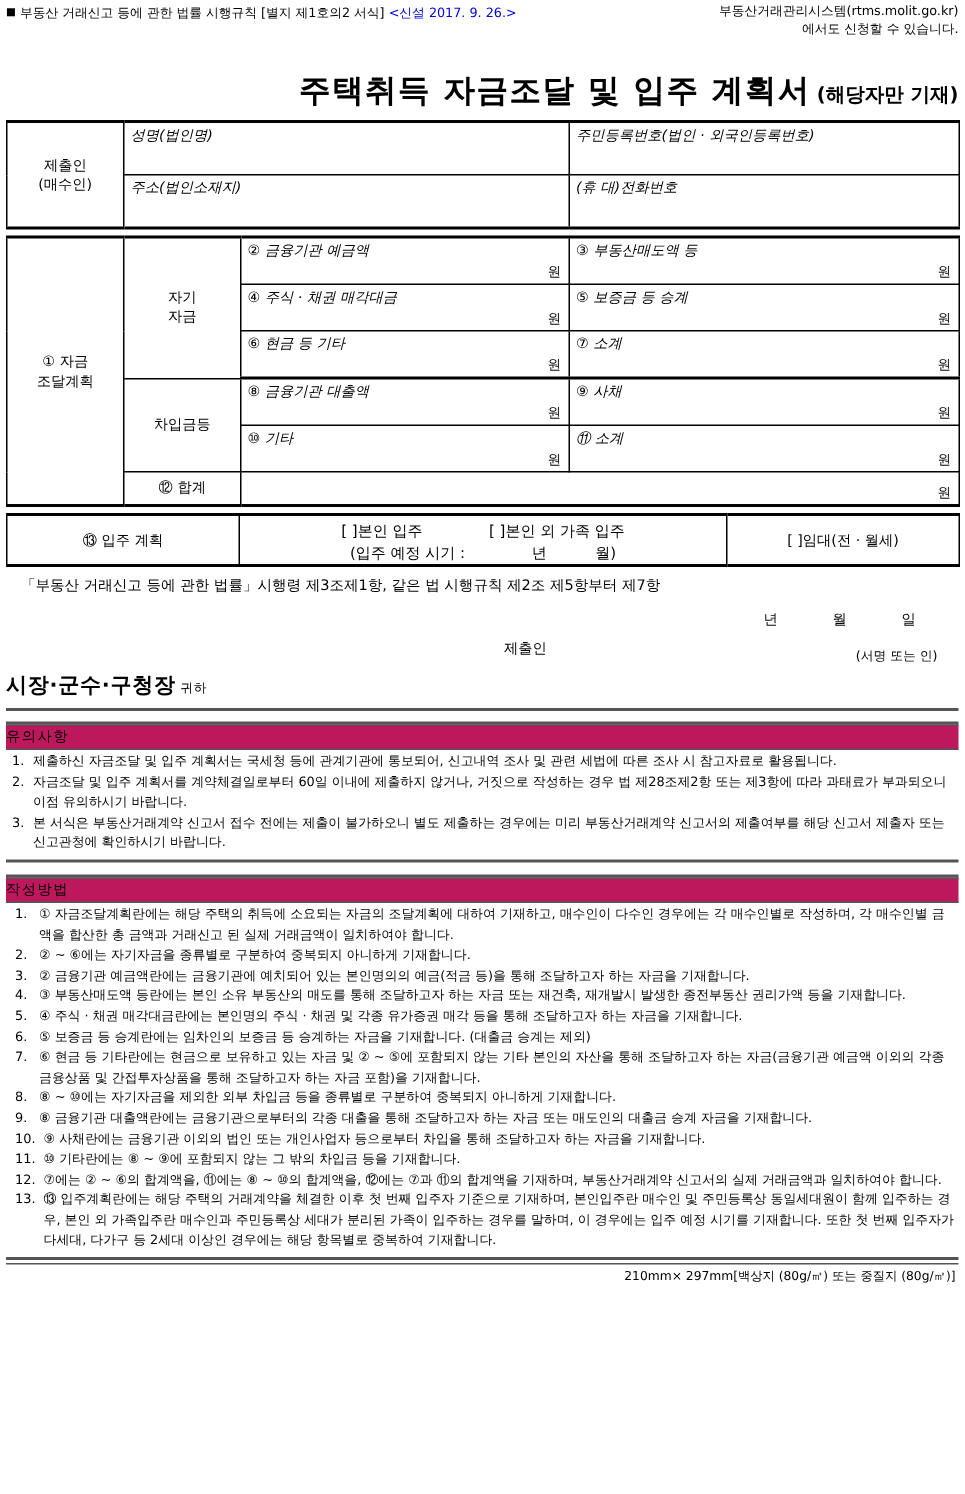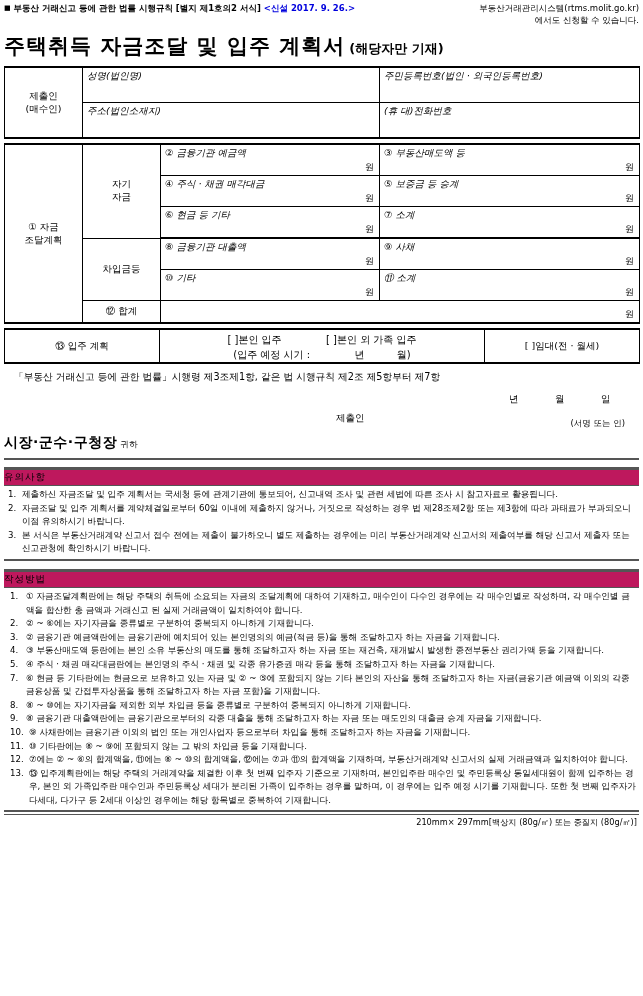--- a/index.html
+++ b/index.html
@@ -6,27 +6,27 @@
   body{
     width:643px;height:996px;background:#ffffff;
     font-family:"DejaVu Sans","Liberation Sans",sans-serif;
     color:#000;
     -webkit-font-smoothing:none;
   }
   .page{position:relative;width:643px;height:996px;box-sizing:border-box;padding:0 4px;}
 
   
   .hdr{display:flex;align-items:flex-start;font-size:8.5px;line-height:11px;padding-top:3px;}
-  .hdr-left{flex:1 1 auto;white-space:nowrap;font-weight:bold;}
+  .hdr-left{flex:1 1 auto;white-space:nowrap;}
   .hdr-right{flex:0 0 auto;text-align:right;width:178px;line-height:11.5px;}
   .blue{color:#0000dd;}
   .sq{font-size:7px;vertical-align:1px;}
 
   
-  .title-row{text-align:left;margin-top:6px;margin-bottom:6px;}
+  .title-row{text-align:right;margin-top:20px;margin-bottom:6px;}
   .title-main{font-size:21px;font-weight:bold;letter-spacing:1px;}
   .title-sub{font-size:13px;font-weight:bold;margin-left:4px;}
 
   
   table.form{border-collapse:collapse;width:635px;table-layout:fixed;}
   table.form td{border:1px solid #000;font-size:9.5px;padding:2px 4px;vertical-align:top;}
   .tb-top{border-top:2.5px solid #000 !important;}
   .tb-bot{border-bottom:2.5px solid #000 !important;}
   .ctr{text-align:center;vertical-align:middle !important;}
   .amt{position:relative;height:26px;}
@@ -273,20 +273,21 @@
 
   <div class="sec" style="margin-top:8px;">
     <div class="sec-head">작성방법</div>
     <div class="sec-body">
       <ol class="notes" style="padding-left:2px;">
         <li style="padding-left:16px;text-indent:-16px"><span class="num" style="width:16px">1.</span><span>① 자금조달계획란에는 해당 주택의 취득에 소요되는 자금의 조달계획에 대하여 기재하고, 매수인이 다수인 경우에는 각 매수인별로 작성하며, 각 매수인별 금액을 합산한 총 금액과 거래신고 된 실제 거래금액이 일치하여야 합니다.</span></li>
         <li style="padding-left:16px;text-indent:-16px"><span class="num" style="width:16px">2.</span><span>② ~ ⑥에는 자기자금을 종류별로 구분하여 중복되지 아니하게 기재합니다.</span></li>
         <li style="padding-left:16px;text-indent:-16px"><span class="num" style="width:16px">3.</span><span>② 금융기관 예금액란에는 금융기관에 예치되어 있는 본인명의의 예금(적금 등)을 통해 조달하고자 하는 자금을 기재합니다.</span></li>
         <li style="padding-left:16px;text-indent:-16px"><span class="num" style="width:16px">4.</span><span>③ 부동산매도액 등란에는 본인 소유 부동산의 매도를 통해 조달하고자 하는 자금 또는 재건축, 재개발시 발생한 종전부동산 권리가액 등을 기재합니다.</span></li>
         <li style="padding-left:16px;text-indent:-16px"><span class="num" style="width:16px">5.</span><span>④ 주식 · 채권 매각대금란에는 본인명의 주식 · 채권 및 각종 유가증권 매각 등을 통해 조달하고자 하는 자금을 기재합니다.</span></li>
+        <li style="padding-left:16px;text-indent:-16px"><span class="num" style="width:16px">6.</span><span>⑤ 보증금 등 승계란에는 임차인의 보증금 등 승계하는 자금을 기재합니다. (대출금 승계는 제외)</span></li>
         <li style="padding-left:16px;text-indent:-16px"><span class="num" style="width:16px">7.</span><span>⑥ 현금 등 기타란에는 현금으로 보유하고 있는 자금 및 ② ~ ⑤에 포함되지 않는 기타 본인의 자산을 통해 조달하고자 하는 자금(금융기관 예금액 이외의 각종 금융상품 및 간접투자상품을 통해 조달하고자 하는 자금 포함)을 기재합니다.</span></li>
         <li style="padding-left:16px;text-indent:-16px"><span class="num" style="width:16px">8.</span><span>⑧ ~ ⑩에는 자기자금을 제외한 외부 차입금 등을 종류별로 구분하여 중복되지 아니하게 기재합니다.</span></li>
         <li style="padding-left:16px;text-indent:-16px"><span class="num" style="width:16px">9.</span><span>⑧ 금융기관 대출액란에는 금융기관으로부터의 각종 대출을 통해 조달하고자 하는 자금 또는 매도인의 대출금 승계 자금을 기재합니다.</span></li>
         <li style="padding-left:19px;text-indent:-19px"><span class="num" style="width:19px">10.</span><span>⑨ 사채란에는 금융기관 이외의 법인 또는 개인사업자 등으로부터 차입을 통해 조달하고자 하는 자금을 기재합니다.</span></li>
         <li style="padding-left:19px;text-indent:-19px"><span class="num" style="width:19px">11.</span><span>⑩ 기타란에는 ⑧ ~ ⑨에 포함되지 않는 그 밖의 차입금 등을 기재합니다.</span></li>
         <li style="padding-left:19px;text-indent:-19px"><span class="num" style="width:19px">12.</span><span>⑦에는 ② ~ ⑥의 합계액을, ⑪에는 ⑧ ~ ⑩의 합계액을, ⑫에는 ⑦과 ⑪의 합계액을 기재하며, 부동산거래계약 신고서의 실제 거래금액과 일치하여야 합니다.</span></li>
         <li style="padding-left:19px;text-indent:-19px"><span class="num" style="width:19px">13.</span><span>⑬ 입주계획란에는 해당 주택의 거래계약을 체결한 이후 첫 번째 입주자 기준으로 기재하며, 본인입주란 매수인 및 주민등록상 동일세대원이 함께 입주하는 경우, 본인 외 가족입주란 매수인과 주민등록상 세대가 분리된 가족이 입주하는 경우를 말하며, 이 경우에는 입주 예정 시기를 기재합니다. 또한 첫 번째 입주자가 다세대, 다가구 등 2세대 이상인 경우에는 해당 항목별로 중복하여 기재합니다.</span></li>
       </ol>
     </div>
   </div>

